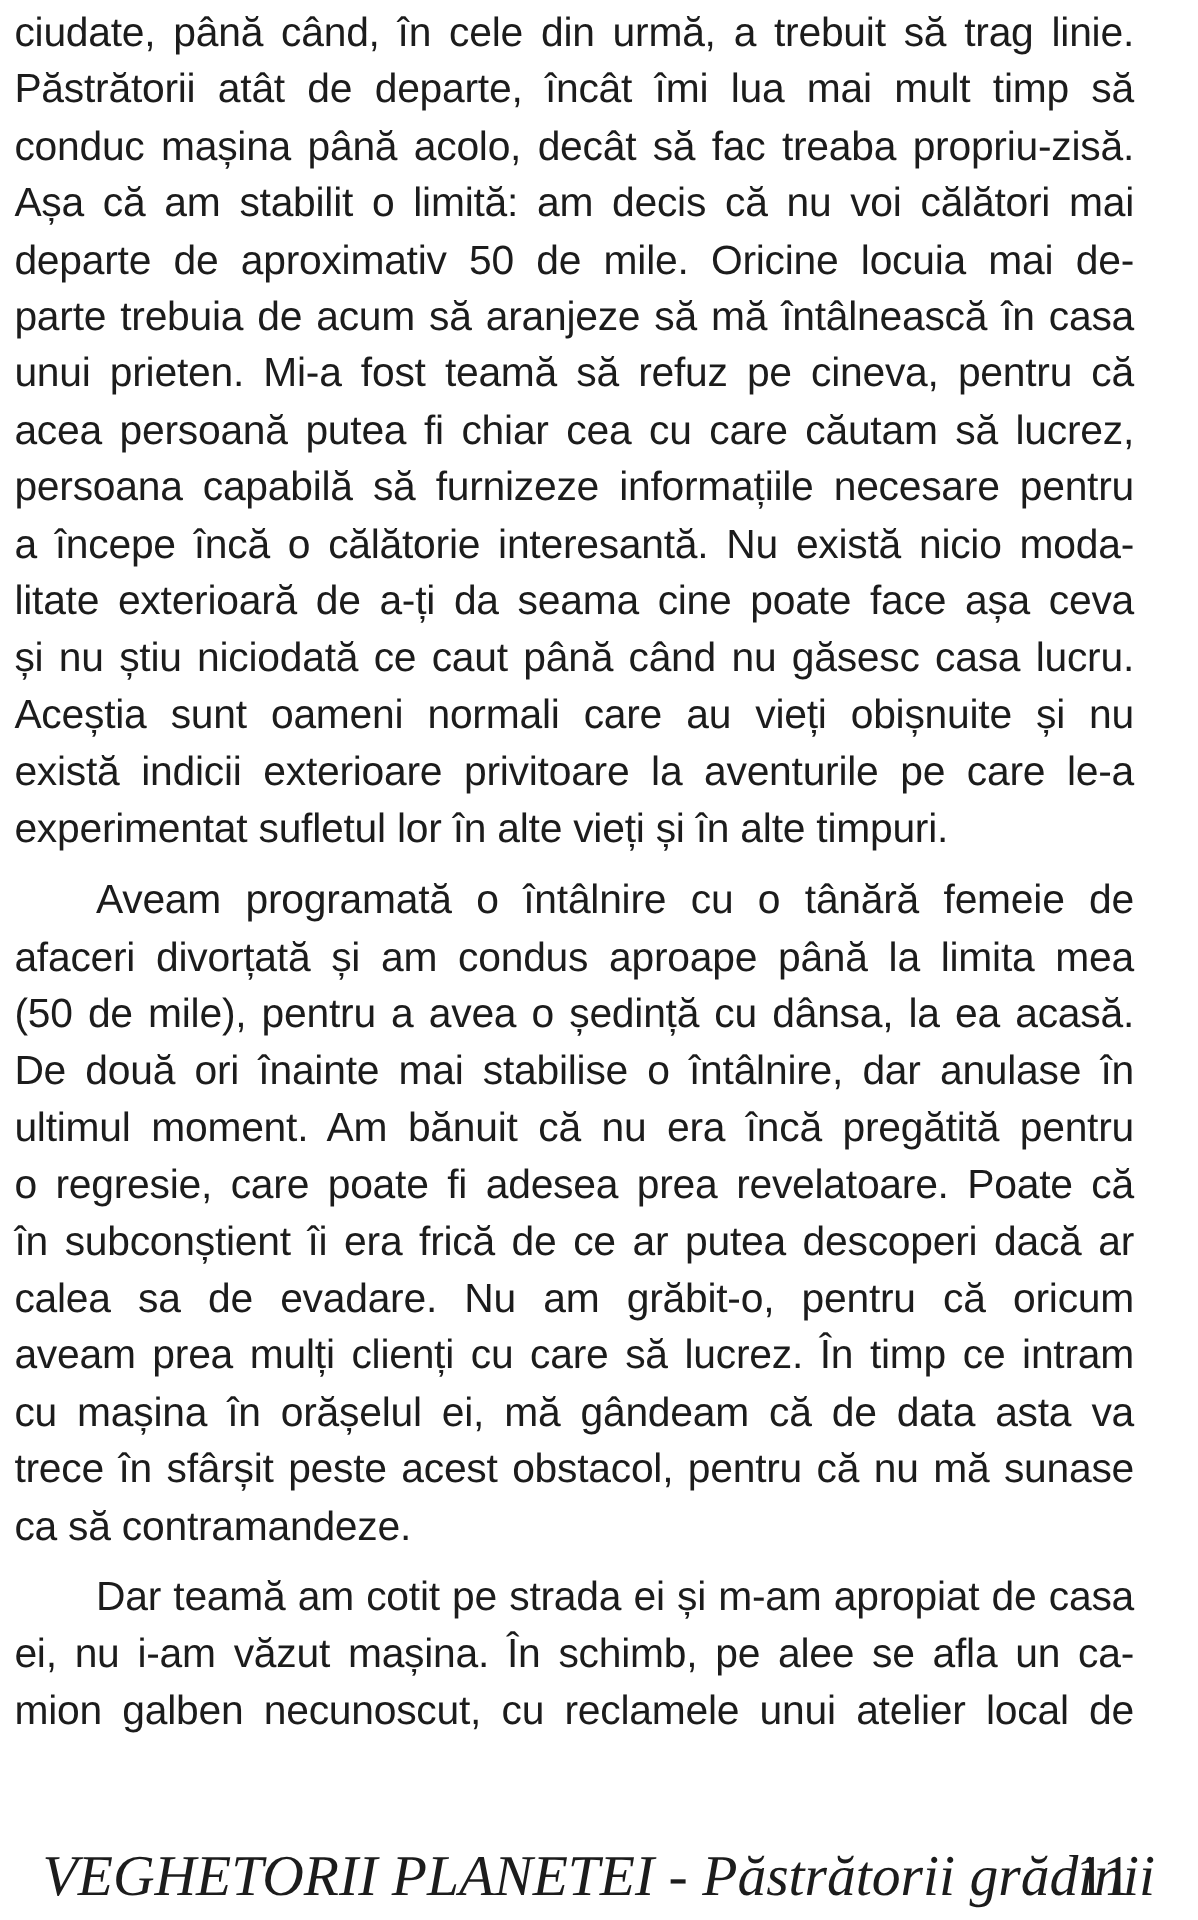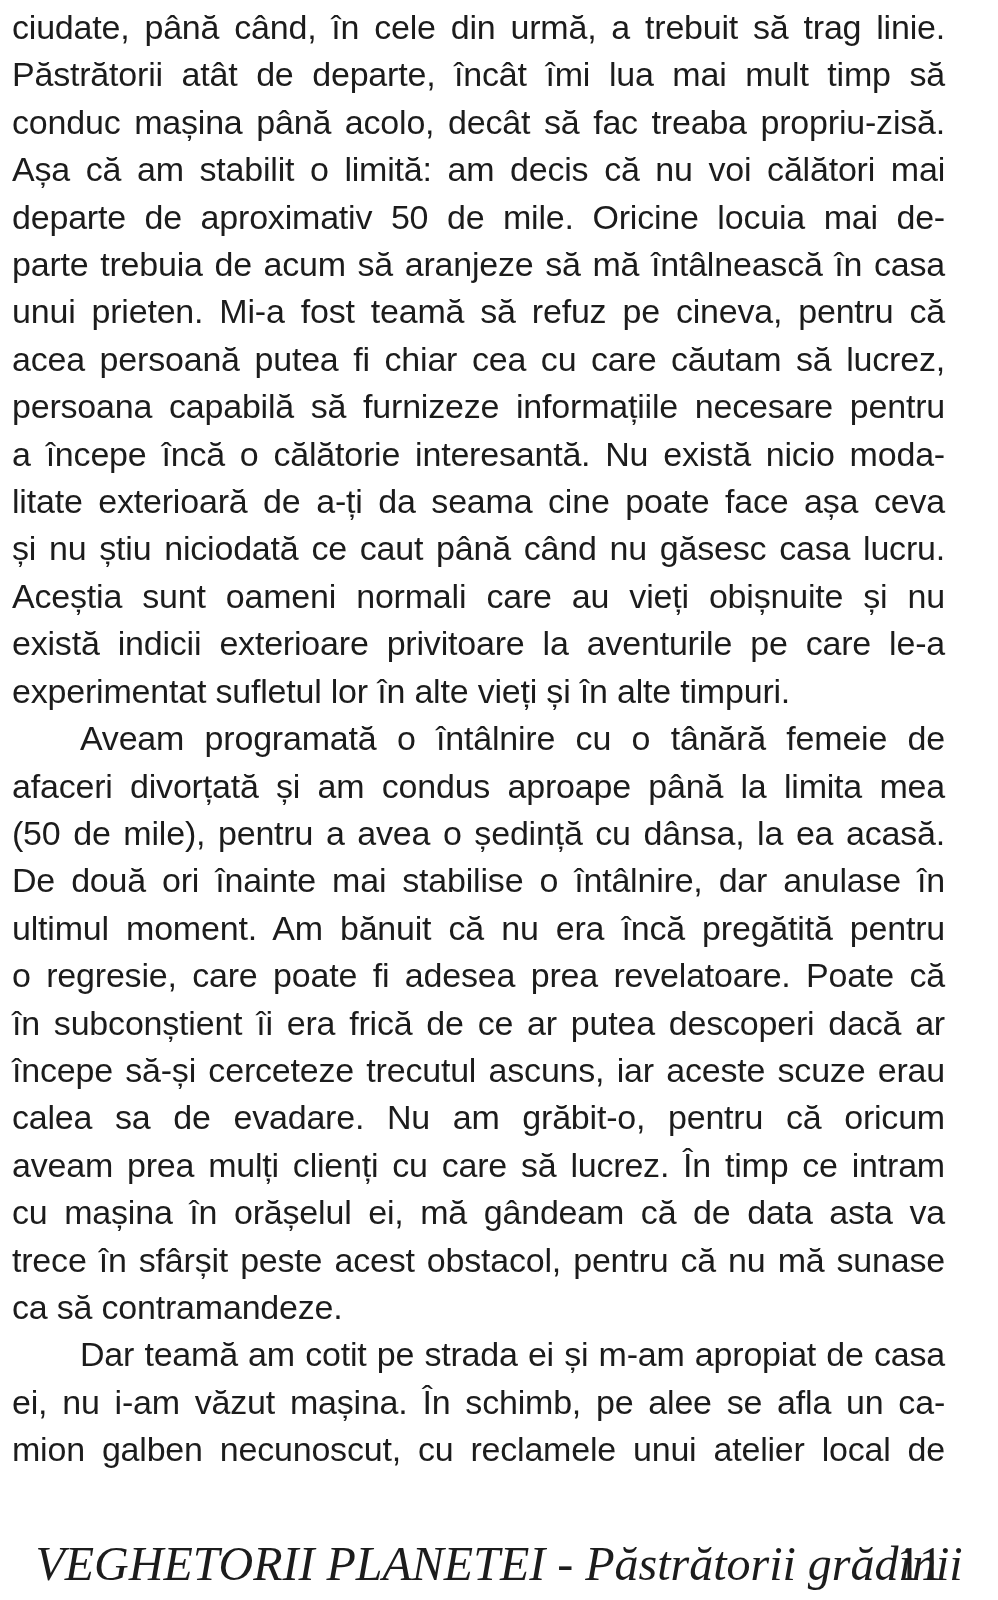--- a/index.html
+++ b/index.html
@@ -33,20 +33,21 @@
     text-align-last: justify;
     -moz-text-align-last: justify;
     white-space: normal;
   }
   .line.para-end {
     text-align-last: left;
     -moz-text-align-last: left;
   }
   .line.indent {
     padding-left: 68px;
+    margin-top: 12px;
   }
   .footer {
     position: absolute;
     left: 0;
     top: 1540px;
     width: 998px;
     height: 48px;
     line-height: 48px;
     font-family: "Liberation Serif", serif;
     font-size: 48px;
@@ -83,21 +84,20 @@
       <div class="line">Aceștia sunt oameni normali care au vieți obișnuite și nu</div>
       <div class="line">există indicii exterioare privitoare la aventurile pe care le-a</div>
       <div class="line para-end">experimentat sufletul lor în alte vieți și în alte timpuri.</div>
       <div class="line indent">Aveam programată o întâlnire cu o tânără femeie de</div>
       <div class="line">afaceri divorțată și am condus aproape până la limita mea</div>
       <div class="line">(50 de mile), pentru a avea o ședință cu dânsa, la ea acasă.</div>
       <div class="line">De două ori înainte mai stabilise o întâlnire, dar anulase în</div>
       <div class="line">ultimul moment. Am bănuit că nu era încă pregătită pentru</div>
       <div class="line">o regresie, care poate fi adesea prea revelatoare. Poate că</div>
       <div class="line">în subconștient îi era frică de ce ar putea descoperi dacă ar</div>
-      <div class="line">începe să-și cerceteze trecutul ascuns, iar aceste scuze erau</div>
       <div class="line">calea sa de evadare. Nu am grăbit-o, pentru că oricum</div>
       <div class="line">aveam prea mulți clienți cu care să lucrez. În timp ce intram</div>
       <div class="line">cu mașina în orășelul ei, mă gândeam că de data asta va</div>
       <div class="line">trece în sfârșit peste acest obstacol, pentru că nu mă sunase</div>
       <div class="line para-end">ca să contramandeze.</div>
       <div class="line indent">Dar teamă am cotit pe strada ei și m-am apropiat de casa</div>
       <div class="line">ei, nu i-am văzut mașina. În schimb, pe alee se afla un ca-</div>
       <div class="line">mion galben necunoscut, cu reclamele unui atelier local de</div>
     </div>
   <div class="footer">

